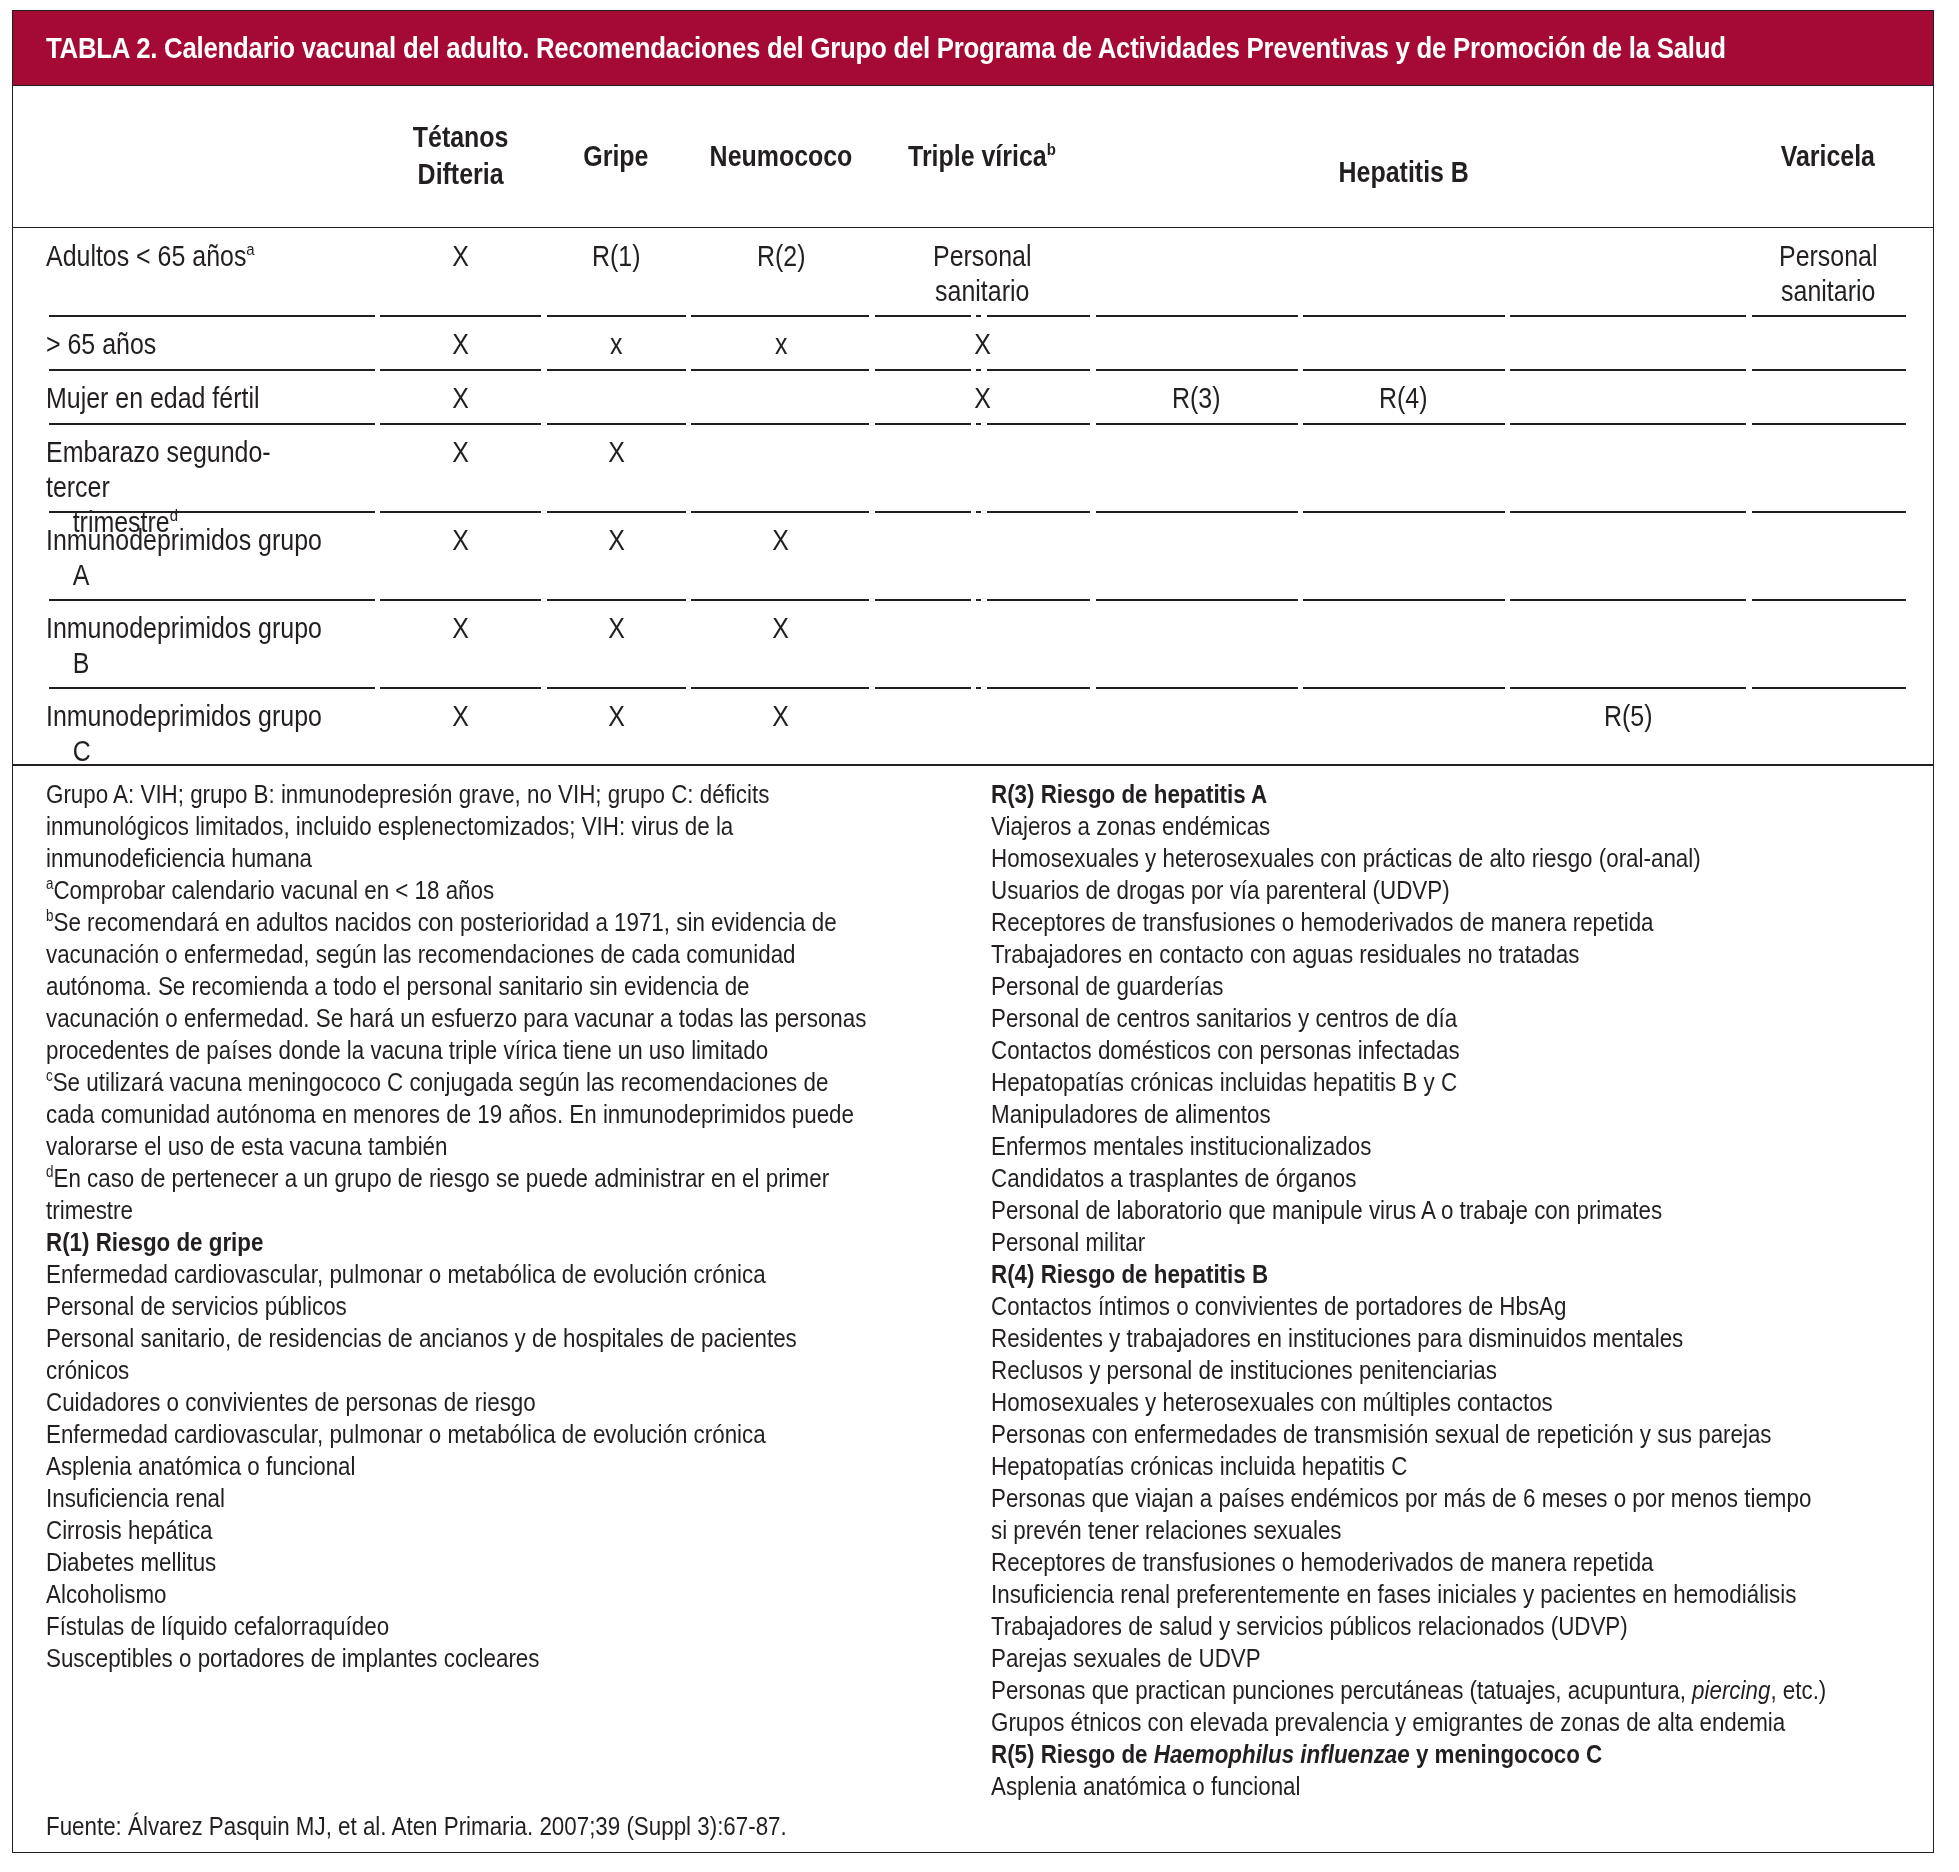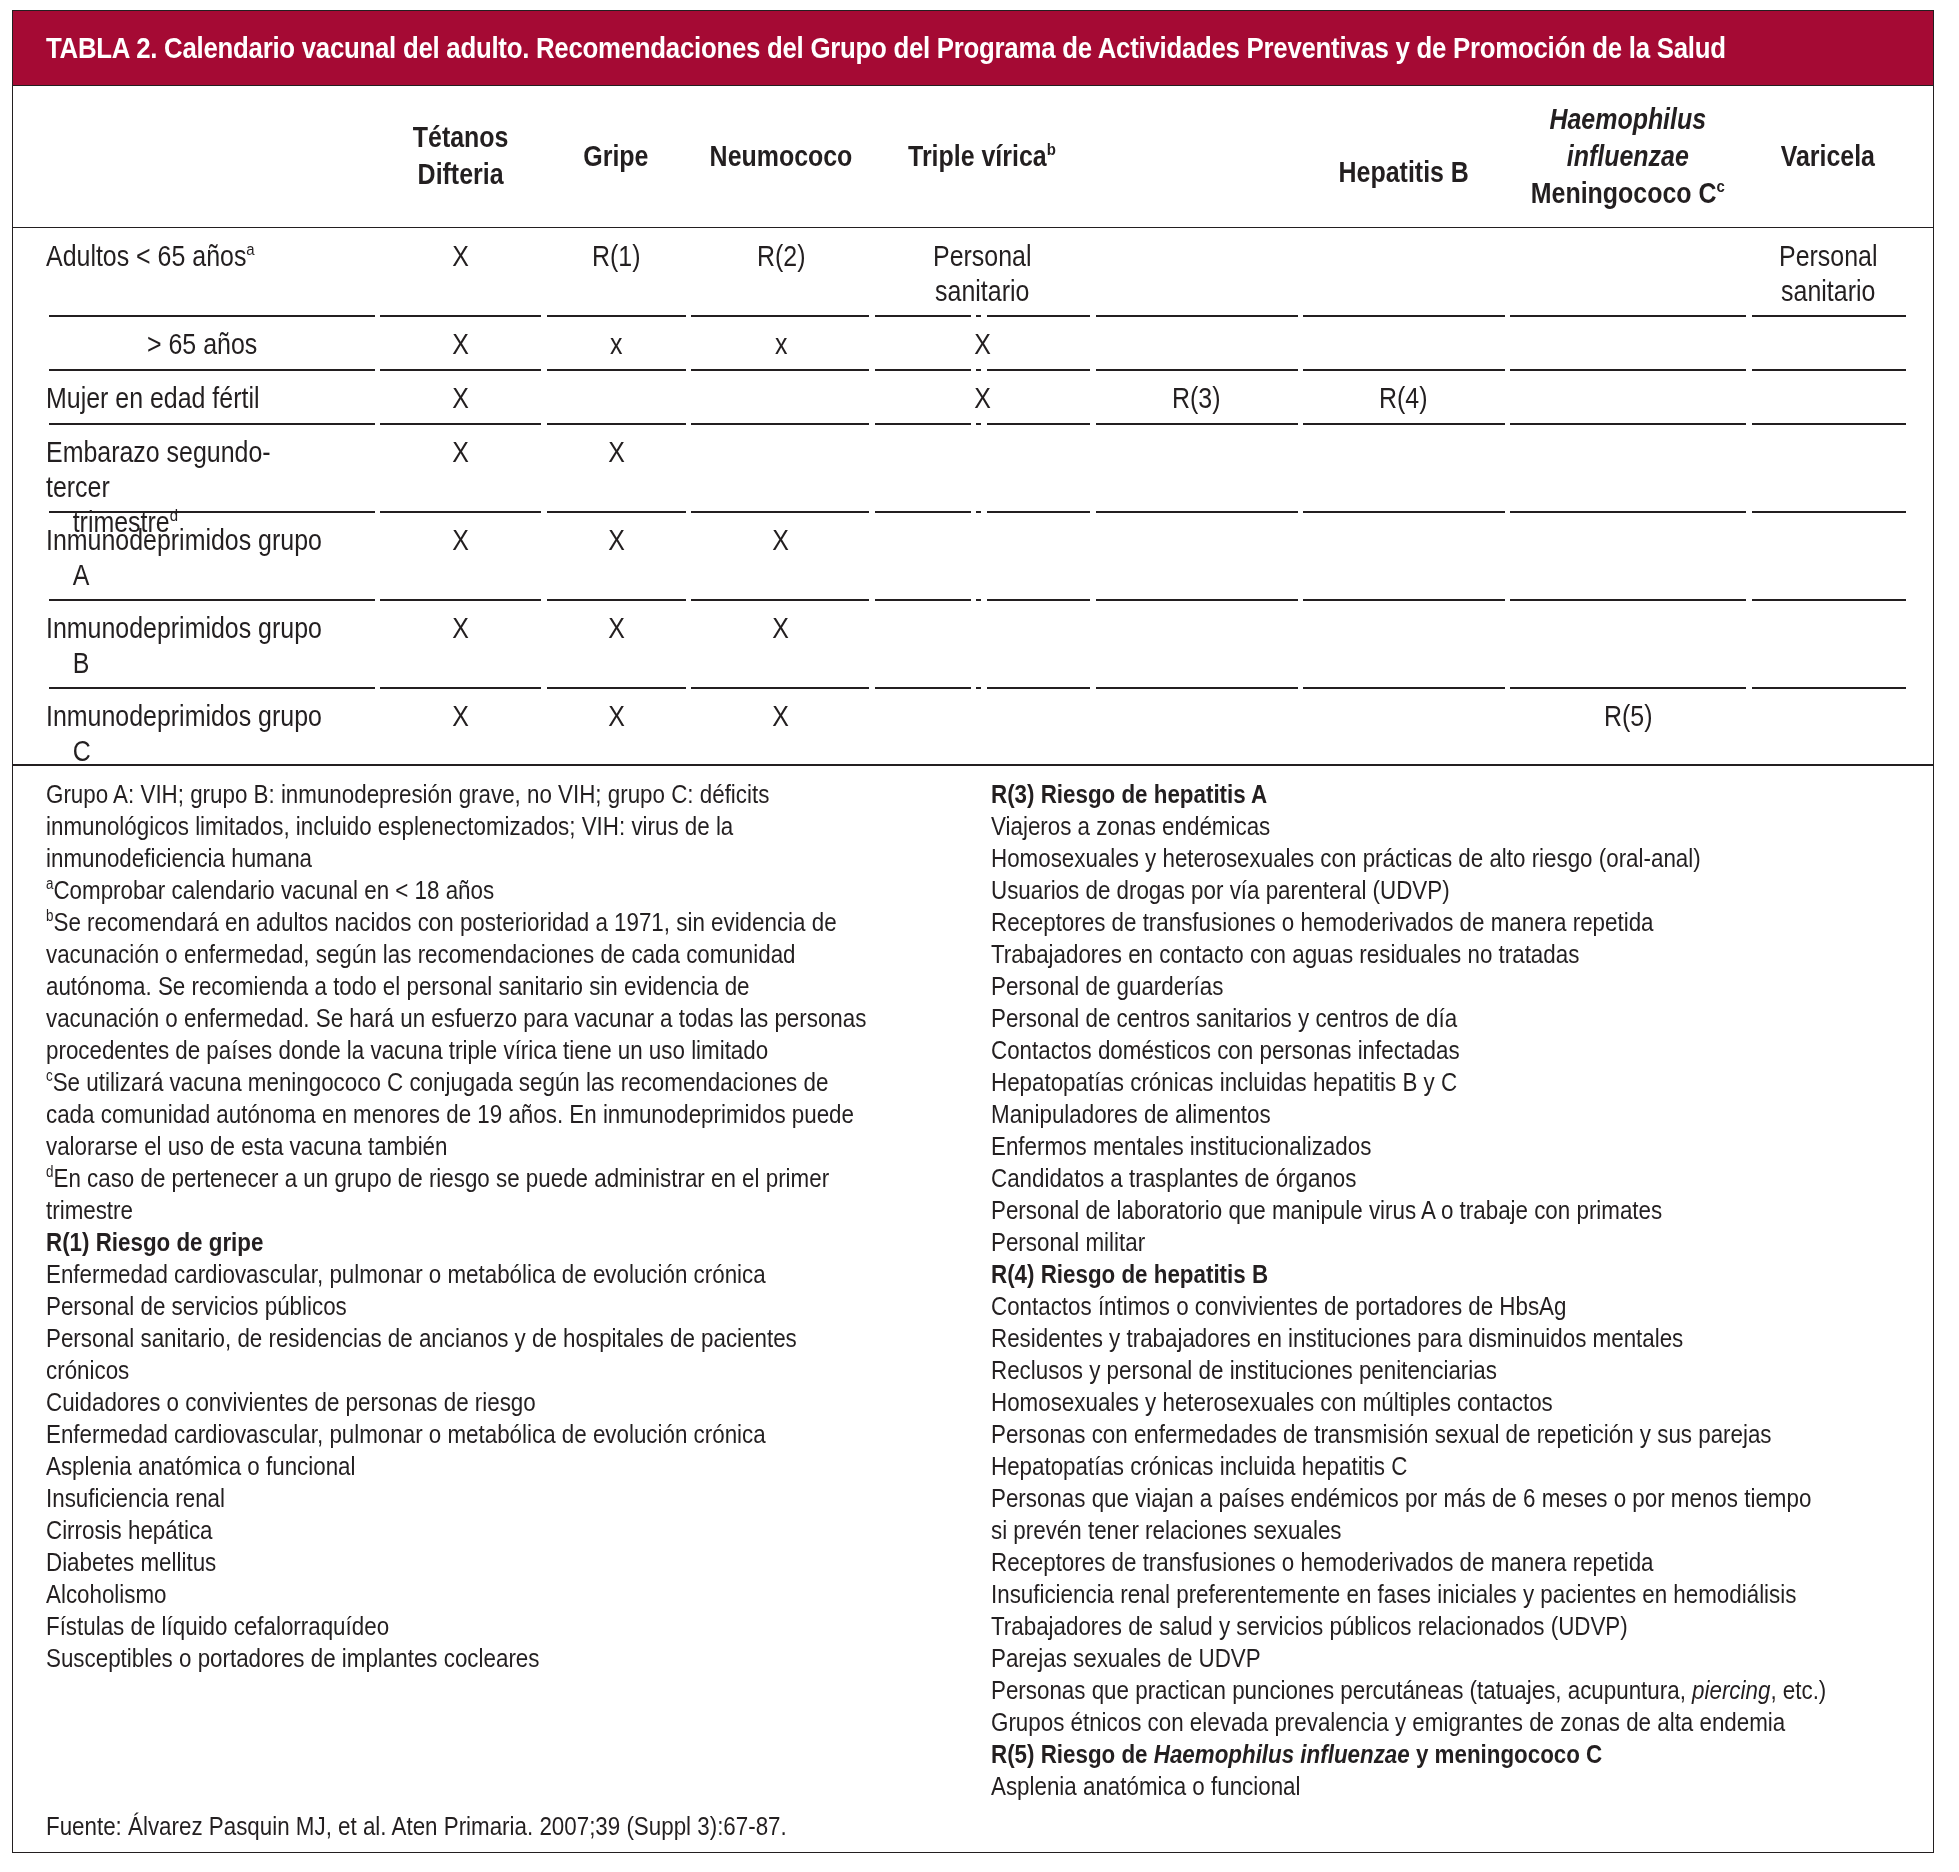--- a/index.html
+++ b/index.html
@@ -55,23 +55,20 @@
     </div>
     <div class="hcell" style="left:676px;width:184px;">
       <span class="inner">Neumococo</span>
     </div>
     <div class="hcell" style="left:859px;width:221px;">
       <span class="inner"><span>Triple vírica</span><sup>b</sup></span>
     </div>
     <div class="hcell" style="left:1287px;width:207px;margin-top:16px;">
       <span class="inner">Hepatitis B</span>
     </div>
-    <div class="hcell" style="left:1494px;width:242px;">
-      <span class="inner"><i>Haemophilus</i><br><i>influenzae</i><br><span>Meningococo C</span><sup>c</sup></span>
-    </div>
     <div class="hcell" style="left:1736px;width:159px;">
       <span class="inner">Varicela</span>
     </div>
   </div>
 
   <div id="rows">
       <div class="row" style="top: 217px; height: 88px;">
         <div class="cell label" style="left:33px;width:331px;top:11px;"><span class="inner"><span>Adultos &lt; 65 años</span><sup>a</sup></span></div>
         <div class="cell" style="left:365px;width:166px;top:11px;"><span class="inner">X</span></div>
         <div class="cell" style="left:531px;width:145px;top:11px;"><span class="inner">R(1)</span></div>
@@ -87,21 +84,21 @@
         <div class="sep" style="left:678px;width:178px;top:87px;"></div>
         <div class="sep" style="left:862px;width:96px;top:87px;"></div>
         <div class="sep" style="left:963px;width:5.4px;top:87px;"></div>
         <div class="sep" style="left:974px;width:103px;top:87px;"></div>
         <div class="sep" style="left:1083px;width:202px;top:87px;"></div>
         <div class="sep" style="left:1290px;width:202px;top:87px;"></div>
         <div class="sep" style="left:1497px;width:236px;top:87px;"></div>
         <div class="sep" style="left:1739px;width:154px;top:87px;"></div>
       </div>
       <div class="row" style="top: 305px; height: 54px;">
-        <div class="cell label" style="left:33px;width:331px;top:11px;text-align:center;"><span class="inner"><span>&gt; 65 años</span><sup></sup></span></div>
+        <div class="cell label" style="left:33px;width:331px;top:11px;"><span class="inner"><span>&gt; 65 años</span><sup></sup></span></div>
         <div class="cell" style="left:365px;width:166px;top:11px;"><span class="inner">X</span></div>
         <div class="cell" style="left:531px;width:145px;top:11px;"><span class="inner">x</span></div>
         <div class="cell" style="left:676px;width:184px;top:11px;"><span class="inner">x</span></div>
         <div class="cell" style="left:859px;width:221px;top:11px;"><span class="inner"><span>X</span><br><span></span></span></div>
         <div class="cell" style="left:1080px;width:207px;top:11px;"><span class="inner"></span></div>
         <div class="cell" style="left:1287px;width:207px;top:11px;"><span class="inner"></span></div>
         <div class="cell" style="left:1494px;width:242px;top:11px;"><span class="inner"></span></div>
         <div class="cell" style="left:1736px;width:159px;top:11px;"><span class="inner"><span></span><br><span></span></span></div>
         <div class="sep" style="left:36px;width:326px;top:53px;"></div>
         <div class="sep" style="left:367px;width:161px;top:53px;"></div>

